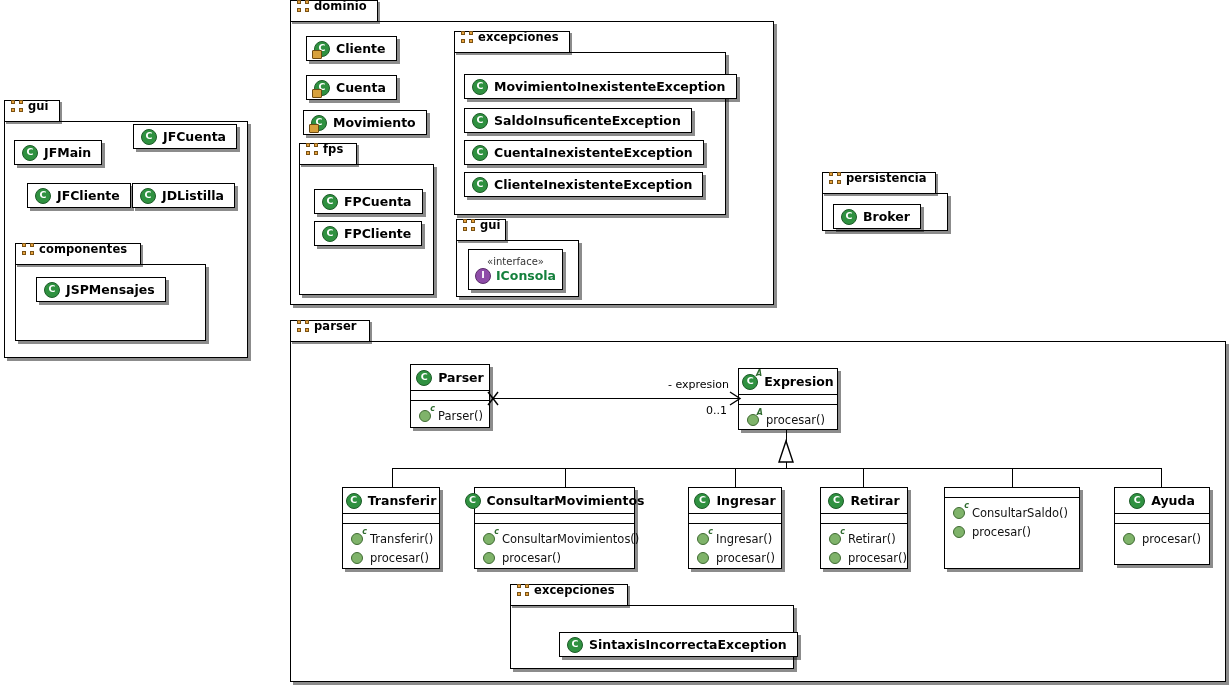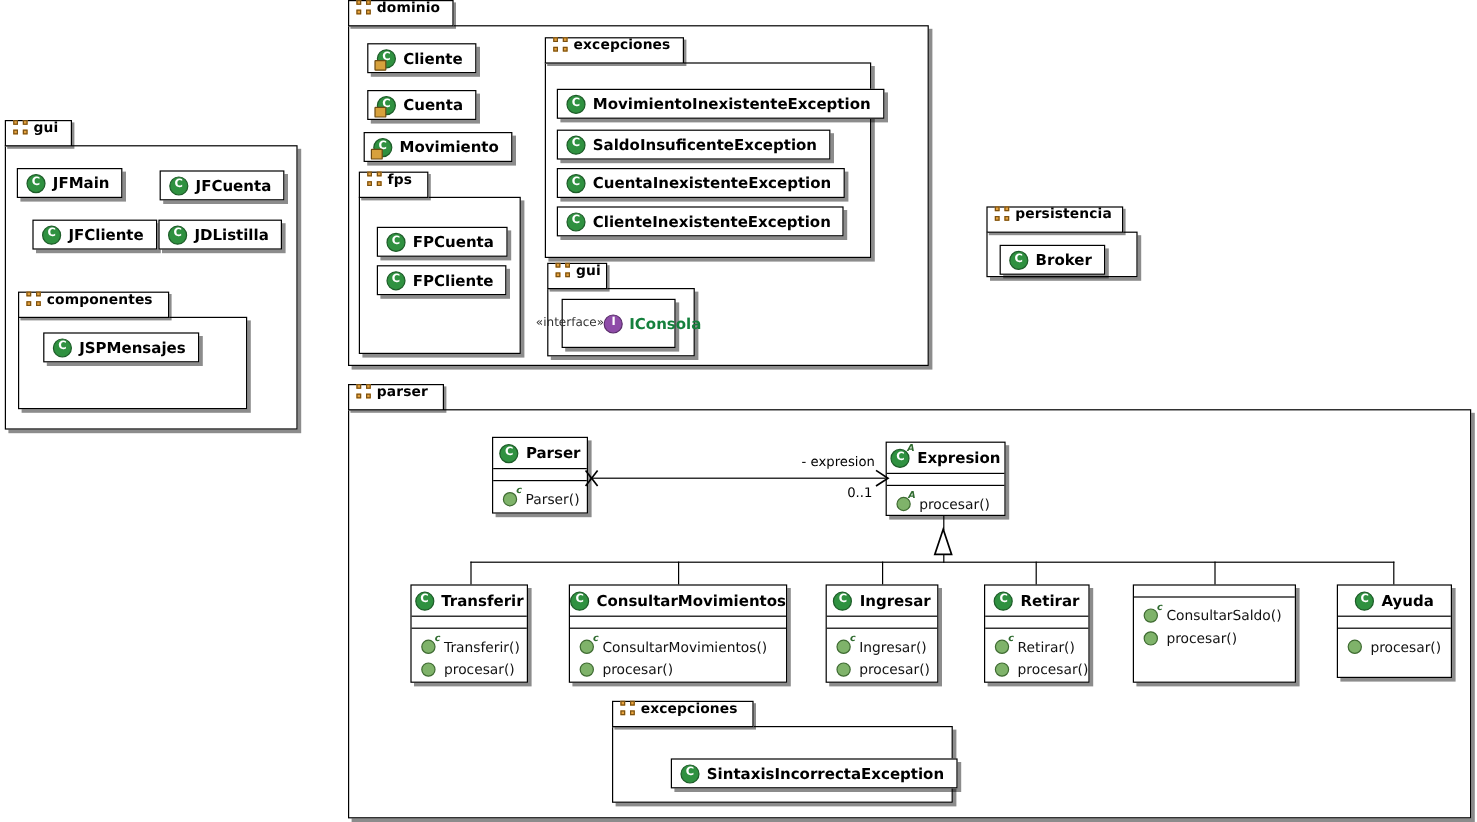--- a/index.html
+++ b/index.html
@@ -35,21 +35,21 @@
     display:flex;align-items:center;gap:6px;
     padding:0 10px 0 7px;height:25px;box-sizing:border-box;z-index:4;white-space:nowrap;
   }
   .cls .cname{font-size:12.5px;font-weight:bold;color:#000;}
 
   
   .iface{
     position:absolute;background:#fff;border:1.6px solid #000;
     box-shadow:3px 3px 0 rgba(0,0,0,.45);
     box-sizing:border-box;z-index:4;
-    display:flex;flex-direction:row;align-items:center;justify-content:center;
+    display:flex;flex-direction:column;align-items:center;justify-content:center;
     padding:3px 12px;
   }
   .iface .stereo{font-size:10px;color:#333;line-height:12px;}
   .iface .irow{display:flex;align-items:center;gap:5px;}
   .iface .cname{font-size:12.5px;font-weight:bold;color:#15803d;}
 
   
   .cbox{
     position:absolute;background:#fff;border:1.6px solid #000;
     box-shadow:3px 3px 0 rgba(0,0,0,.45);box-sizing:border-box;z-index:4;
@@ -126,21 +126,21 @@
         </span>
       <span class="pkg-name">gui</span>
     </div>
     <div class="pkg-body" style="top:21px;width:244px;height:237px;"></div>
   </div>
 
   <div class="cls" style="left:14px;top:140px;">
     <span class="ico-class"></span>
     <span class="cname">JFMain</span>
   </div>
-  <div class="cls" style="left:133px;top:142px;text-align:center;">
+  <div class="cls" style="left:133px;top:124px;text-align:center;">
     <span class="ico-class"></span>
     <span class="cname">JFCuenta</span>
   </div>
   <div class="cls" style="left:27px;top:183px;">
     <span class="ico-class"></span>
     <span class="cname">JFCliente</span>
   </div>
   <div class="cls" style="left:132px;top:183px;">
     <span class="ico-class"></span>
     <span class="cname">JDListilla</span>
@@ -363,21 +363,21 @@
           </span>
         <span class="opname">Transferir()</span>
       </div>
       <div class="op">
         <span class="ico-op"></span>
         <span class="opname">procesar()</span>
       </div>
     </div>
   </div>
 
-  <div class="cbox" style="left:474px;top:487px;width:182px;height:82px;">
+  <div class="cbox" style="left:474px;top:487px;width:161px;height:82px;">
     <div class="hdr">
       <span class="ico-class"></span>
       <span class="cname">ConsultarMovimientos</span>
     </div>
     <div class="attrs"></div>
     <div class="ops">
       <div class="op">
         <span class="ico-op">
             <i class="sup">c</i>
           </span>

